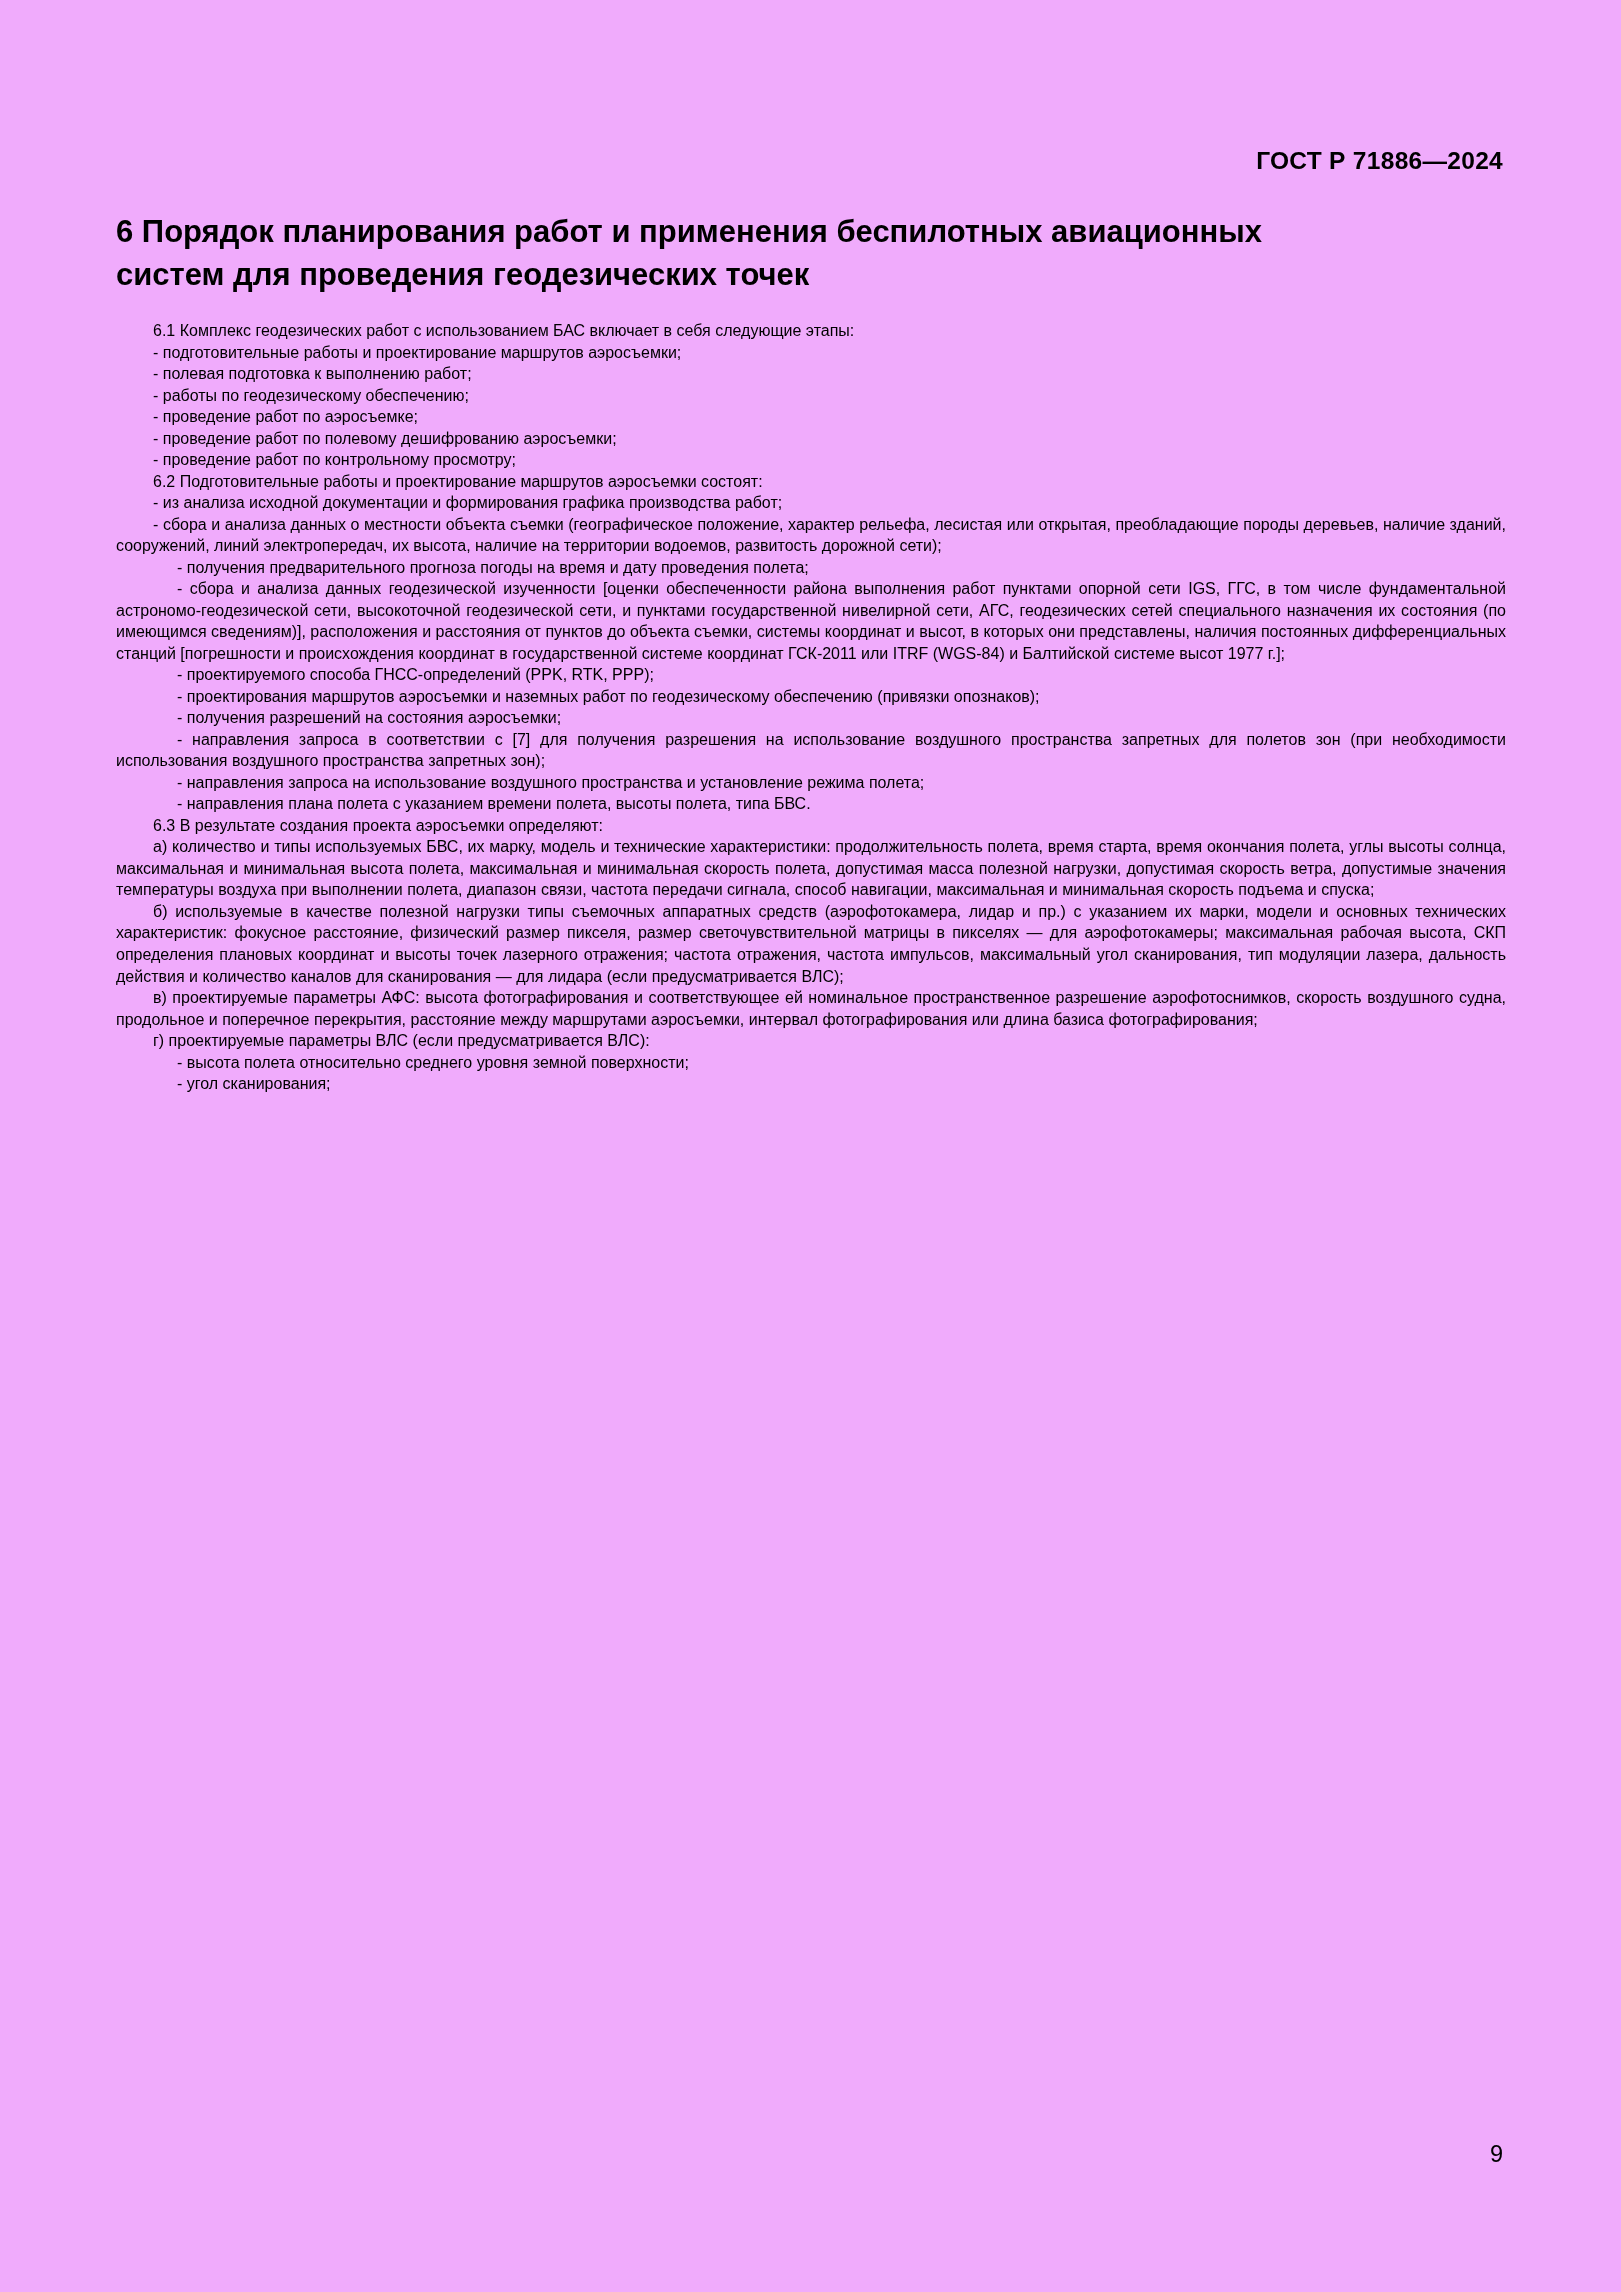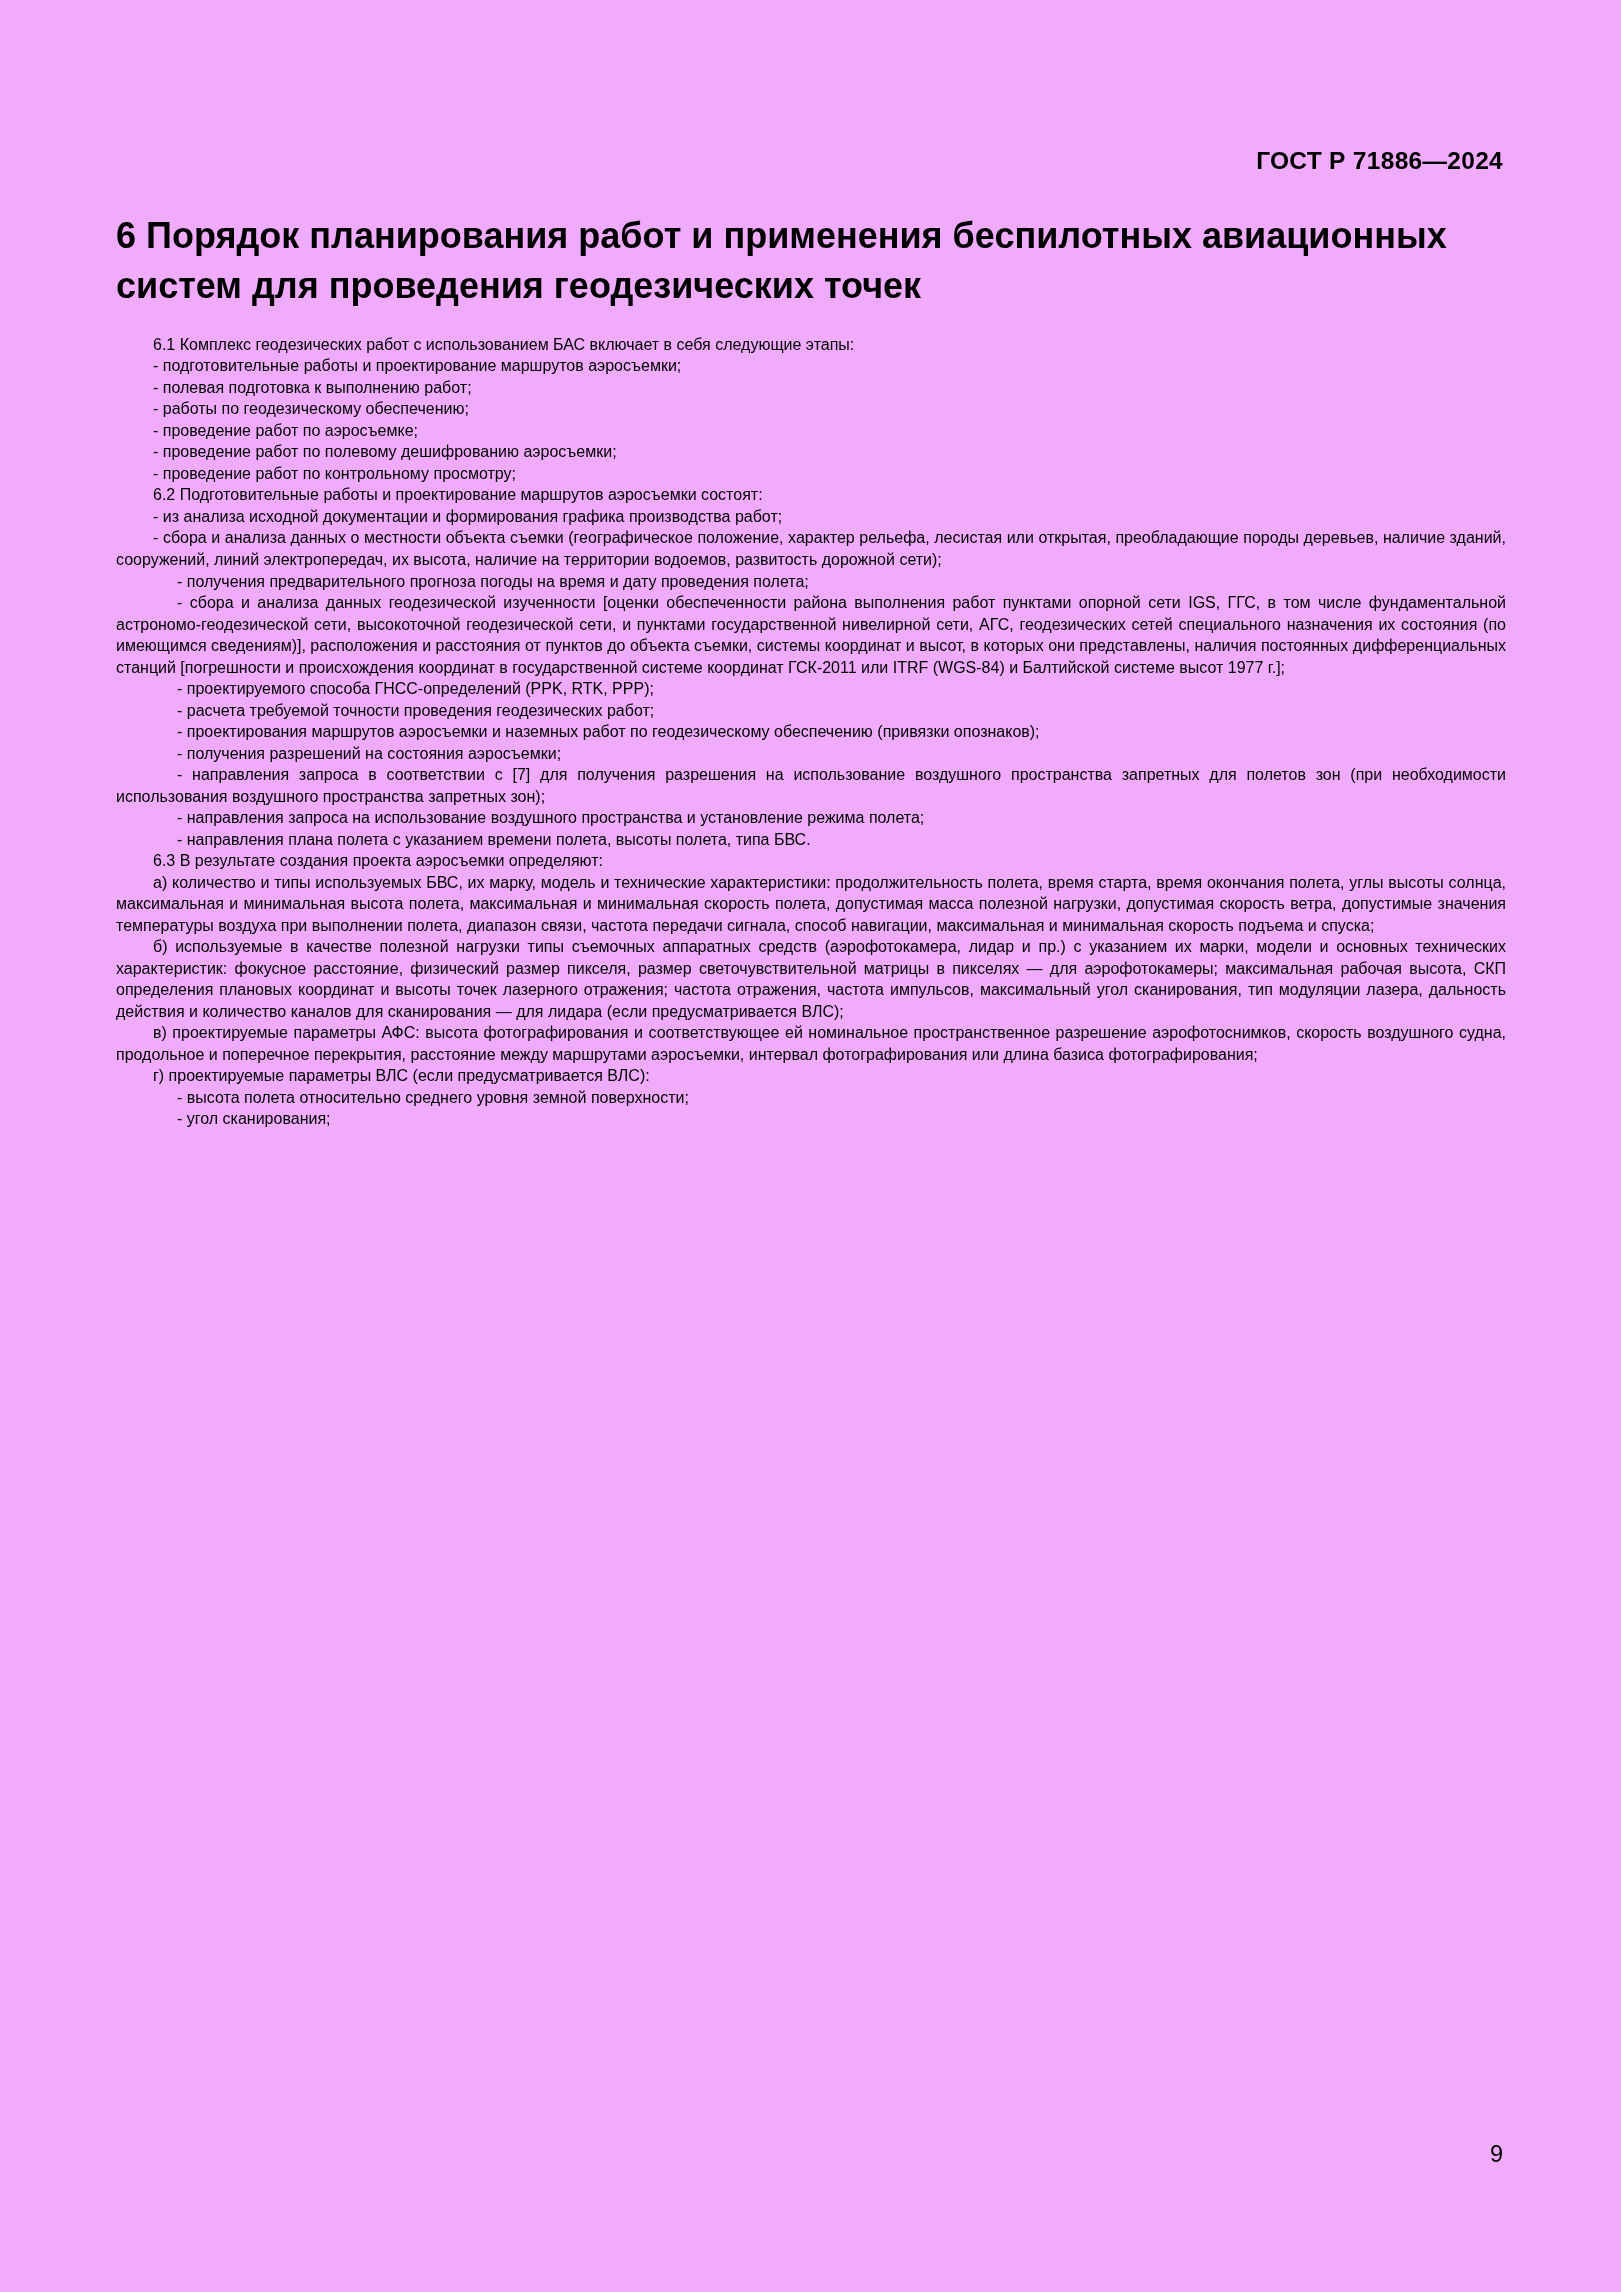--- a/index.html
+++ b/index.html
@@ -28,21 +28,21 @@
     font-weight: bold;
     letter-spacing: 0.3px;
   }
   .content {
     position: absolute;
     top: 211px;
     left: 116px;
     width: 1390px;
   }
   h1.section-title {
-    font-size: 36px;
+    font-size: 31px;
     font-weight: bold;
     line-height: 1.38;
     margin: 0 0 23.5px 0;
     padding: 0;
     text-indent: 0;
   }
   h1.section-title .indent {
     display: block;
   }
   p {
@@ -92,21 +92,20 @@
     <p class="ind">- проведение работ по аэросъемке;</p>
     <p class="ind">- проведение работ по полевому дешифрованию аэросъемки;</p>
     <p class="ind">- проведение работ по контрольному просмотру;</p>
 
     <p class="ind">6.2  Подготовительные работы и проектирование маршрутов аэросъемки состоят:</p>
     <p class="ind">- из анализа исходной документации и формирования графика производства работ;</p>
     <p class="ind just">- сбора и анализа данных о местности объекта съемки (географическое положение, характер рельефа, лесистая или открытая, преобладающие породы деревьев, наличие зданий, сооружений, линий электропередач, их высота, наличие на территории водоемов, развитость дорожной сети);</p>
     <p class="ind2 jl">- получения предварительного прогноза погоды на время и дату проведения полета;</p>
     <p class="ind2 just">- сбора и анализа данных геодезической изученности [оценки обеспеченности района выполнения работ пунктами опорной сети IGS, ГГС, в том числе фундаментальной астрономо-геодезической сети, высокоточной геодезической сети, и пунктами государственной нивелирной сети, АГС, геодезических сетей специального назначения их состояния (по имеющимся сведениям)], расположения и расстояния от пунктов до объекта съемки, системы координат и высот, в которых они представлены, наличия постоянных дифференциальных станций [погрешности и происхождения координат в государственной системе координат ГСК-2011 или ITRF (WGS-84) и Балтийской системе высот 1977 г.];</p>
     <p class="ind2 jl">- проектируемого способа ГНСС-определений (PPK, RTK, PPP);</p>
-    <p class="ind2 jl">- расчета требуемой точности проведения геодезических работ;</p>
     <p class="ind2 just">- проектирования маршрутов аэросъемки и наземных работ по геодезическому обеспечению (привязки опознаков);</p>
     <p class="ind2 jl">- получения разрешений на состояния аэросъемки;</p>
     <p class="ind2 just">- направления запроса в соответствии с [7] для получения разрешения на использование воздушного пространства запретных для полетов зон (при необходимости использования воздушного пространства запретных зон);</p>
     <p class="ind2 just">- направления  запроса  на  использование  воздушного пространства и установление режима полета;</p>
     <p class="ind2 jl">- направления плана полета с указанием времени полета, высоты полета, типа БВС.</p>
 
     <p class="ind">6.3  В результате создания проекта аэросъемки определяют:</p>
     <p class="ind just">а)  количество и типы используемых БВС, их марку, модель и технические характеристики: продолжительность полета, время старта, время окончания полета, углы высоты солнца, максимальная и минимальная высота полета, максимальная и минимальная скорость полета, допустимая масса полезной нагрузки, допустимая скорость ветра, допустимые значения температуры воздуха при выполнении полета, диапазон связи, частота передачи сигнала, способ навигации, максимальная и минимальная скорость подъема и спуска;</p>
     <p class="ind just">б)  используемые в качестве полезной нагрузки типы съемочных аппаратных средств (аэрофотокамера, лидар и пр.) с указанием их марки, модели и основных технических характеристик: фокусное расстояние, физический размер пикселя, размер светочувствительной матрицы в пикселях — для аэрофотокамеры; максимальная рабочая высота, СКП определения плановых координат и высоты точек лазерного отражения; частота отражения, частота импульсов, максимальный угол сканирования, тип модуляции лазера, дальность действия и количество каналов для сканирования — для лидара (если предусматривается ВЛС);</p>
     <p class="ind just">в)  проектируемые параметры АФС: высота фотографирования и соответствующее ей номинальное пространственное разрешение аэрофотоснимков, скорость воздушного судна, продольное и поперечное перекрытия, расстояние между маршрутами аэросъемки, интервал фотографирования или длина базиса фотографирования;</p>

